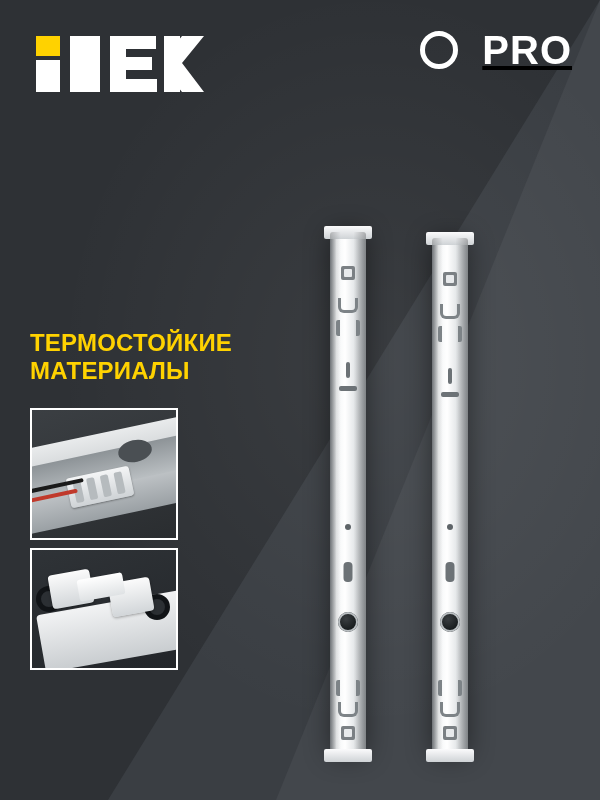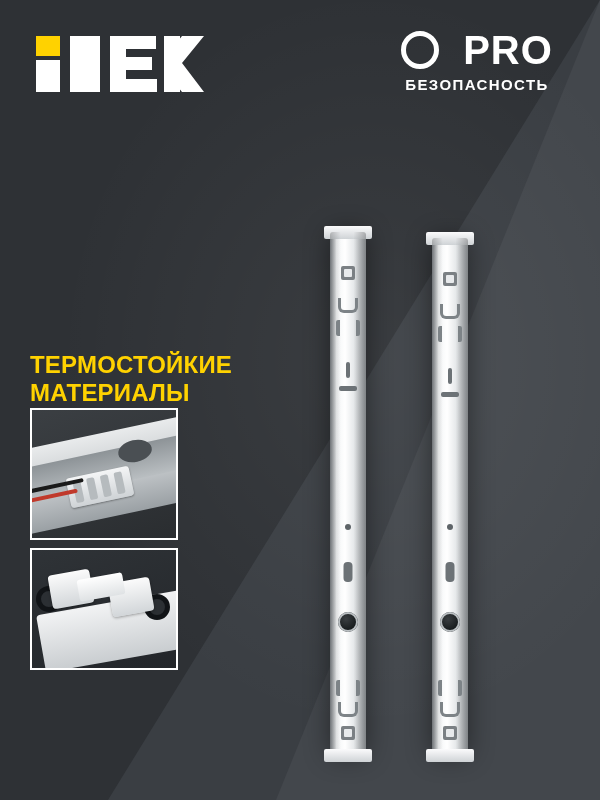--- a/index.html
+++ b/index.html
@@ -55,22 +55,23 @@
   .pro-badge {
     position: absolute;
     right: 28px;
     top: 30px;
     text-align: center;
     width: 190px;
   }
   .pro-badge .pro-row {
     display: flex;
     align-items: center;
-    justify-content: center;
+    justify-content: flex-end;
     gap: 24px;
+    text-decoration: underline;
   }
   .pro-badge .pro-text {
     color: #ffffff;
     font-size: 40px;
     font-weight: bold;
     letter-spacing: 1px;
     line-height: 1;
   }
   .pro-badge .pro-ring {
     width: 38px;
@@ -91,21 +92,21 @@
   .headline {
     position: absolute;
     left: 30px;
     color: #ffd200;
     font-weight: bold;
     font-size: 24px;
     line-height: 1.18;
     letter-spacing: 0.2px;
   }
   .headline-1 { top: 140px; }
-  .headline-2 { top: 351px; }
+  .headline-2 { top: 329px; }
 
   
   .thumb {
     position: absolute;
     left: 30px;
     border: 2px solid #ffffff;
     box-sizing: border-box;
     overflow: hidden;
     background: #d7d9da;
   }
@@ -296,21 +297,20 @@
       <rect x="128" y="0" width="16" height="56" fill="#ffffff"></rect>
       <path d="M146 0 h22 l-22 27 l22 29 h-22 l-4 -5 v-46 z" fill="#ffffff"></path>
     </svg>
   </div>
 
   <div class="pro-badge">
     <div class="pro-row">
       <span class="pro-ring"></span>
       <span class="pro-text">PRO</span>
     </div>
-    <div class="pro-sub">БЕЗОПАСНОСТЬ</div>
   </div>
 
   <div class="headline headline-2" style="white-space: pre-line;">ТЕРМОСТОЙКИЕ
 МАТЕРИАЛЫ</div>
 
   <div class="thumb thumb-1">
     <div class="thumb-inner">
       <div class="t1-bg"></div>
       <div class="t1-body"></div>
       <div class="t1-groove"></div>

